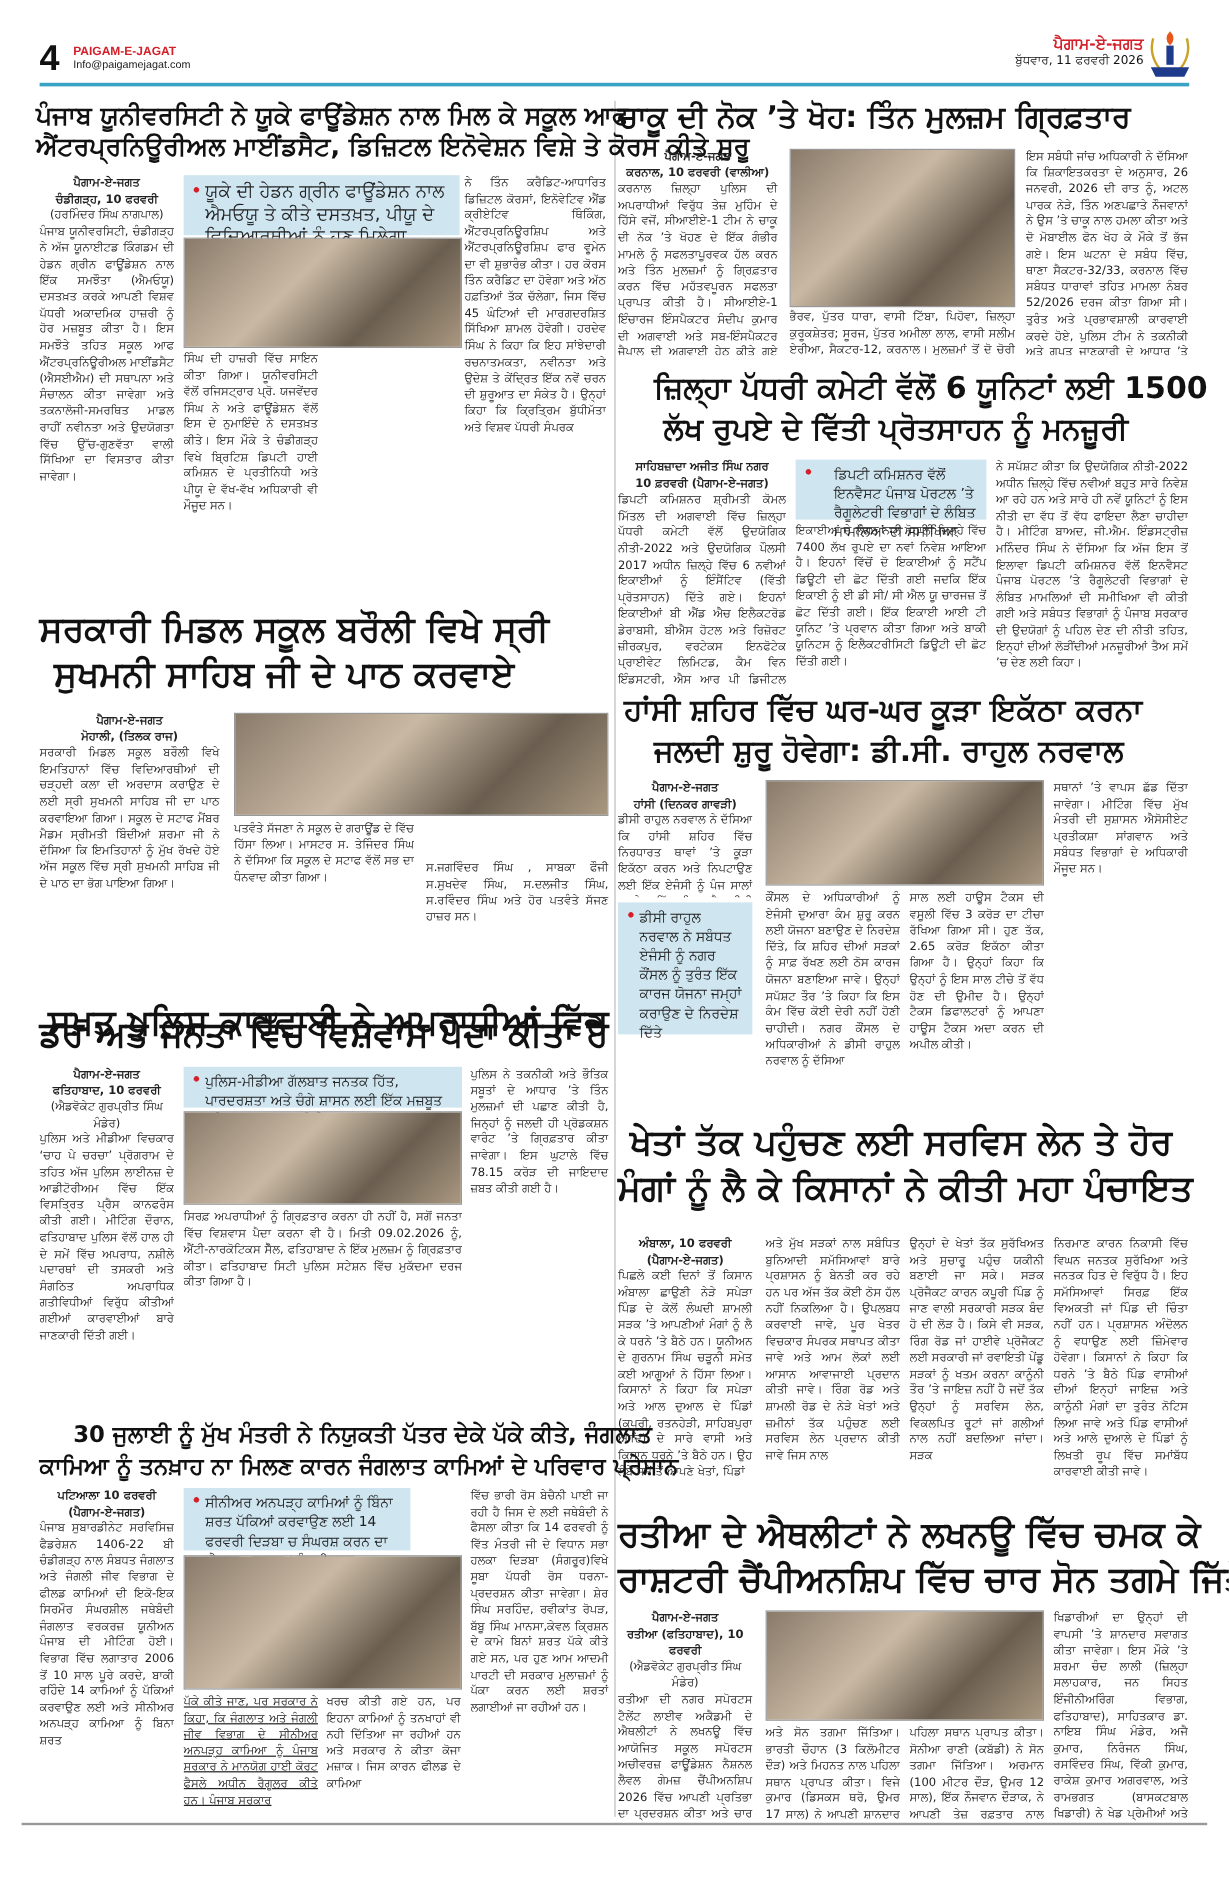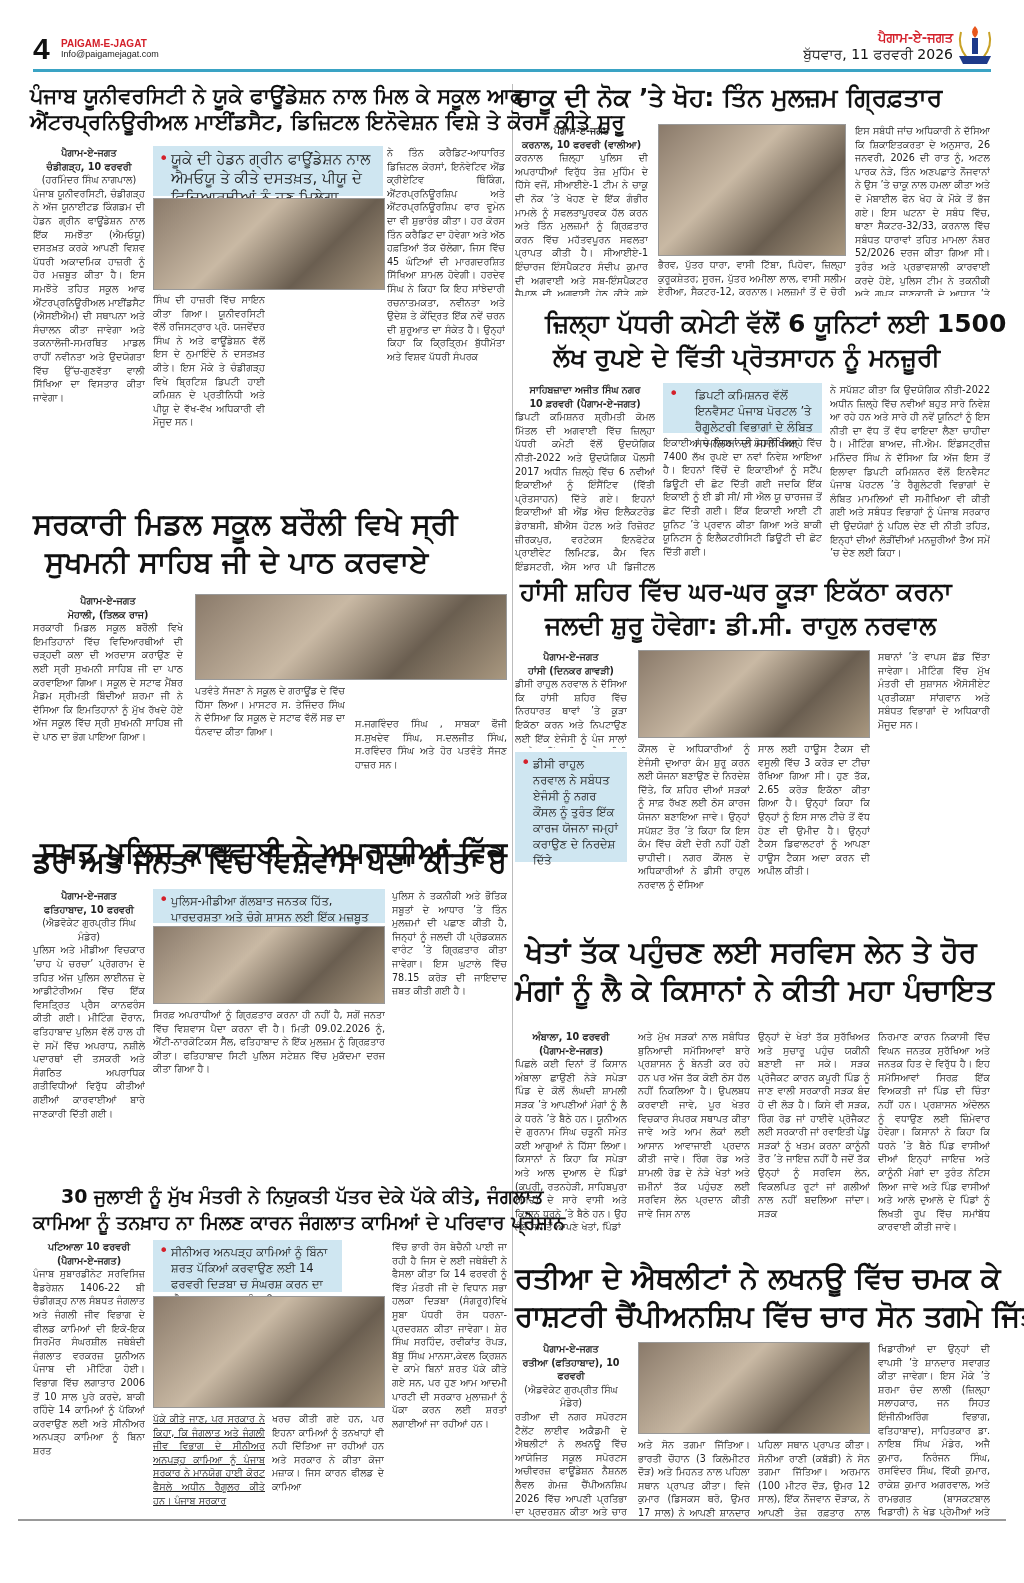--- a/index.html
+++ b/index.html
@@ -5,21 +5,21 @@
   * { box-sizing: border-box; margin: 0; padding: 0; }
   body { width: 1024px; height: 1583px; background: #fff; font-family: "DejaVu Sans", sans-serif; color: #111; position: relative; overflow: hidden; }
   .masthead { position: absolute; left: 33px; top: 30px; width: 960px; height: 40px; }
   .page-num { position: absolute; left: 0; top: 2px; font-size: 30px; font-weight: bold; font-family: "Liberation Sans", sans-serif; }
   .brand { position: absolute; left: 28px; top: 8px; font-family: "Liberation Sans", sans-serif; line-height: 11px; }
   .brand .name { color: #d4202a; font-weight: bold; font-size: 10px; }
   .brand .email { font-size: 9px; color: #222; }
   .section-title { position: absolute; left: 140px; top: 2px; font-size: 26px; white-space: nowrap; }
   .paper-logo { position: absolute; right: 40px; top: 0; text-align: right; }
   .paper-logo .ptitle { color: #d4202a; font-weight: bold; font-size: 13px; }
-  .paper-logo .pdate { font-size: 14px; }
+  .paper-logo .pdate { font-size: 10px; }
   .torch { position: absolute; right: -2px; top: -6px; width: 40px; height: 42px; }
   .rule { position: absolute; left: 33px; top: 69px; width: 958px; height: 3px; background: #3aa3c4; }
   .headline { position: absolute; font-weight: bold; line-height: 1.15; white-space: nowrap; }
   .h-xl { font-size: 29px; }
   .h-l { font-size: 25px; }
   .h-m { font-size: 21px; text-align: right; }
   .h-s { font-size: 19px; }
   .col { position: absolute; font-size: 9.6px; line-height: 13.6px; text-align: justify; color: #222; overflow: hidden; }
   .dateline { text-align: center; font-weight: bold; }
   .byline { text-align: center; }

